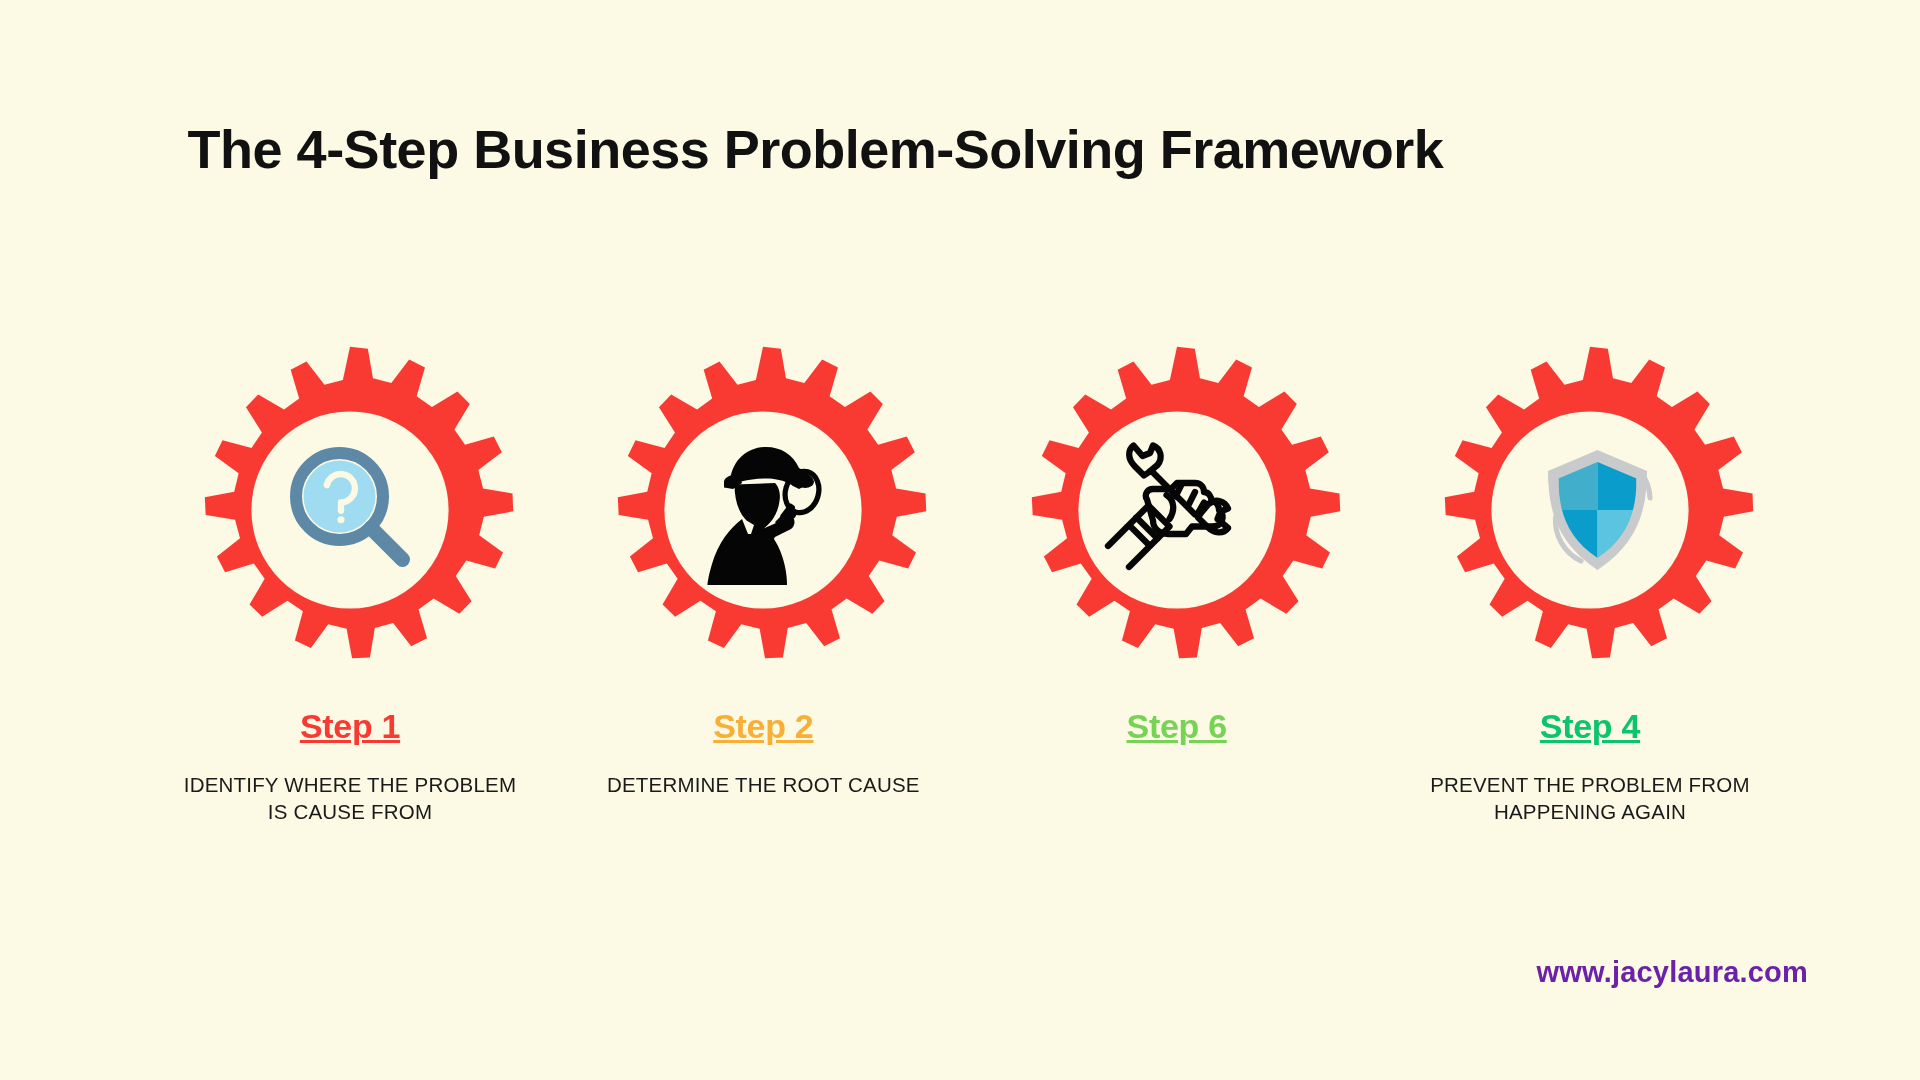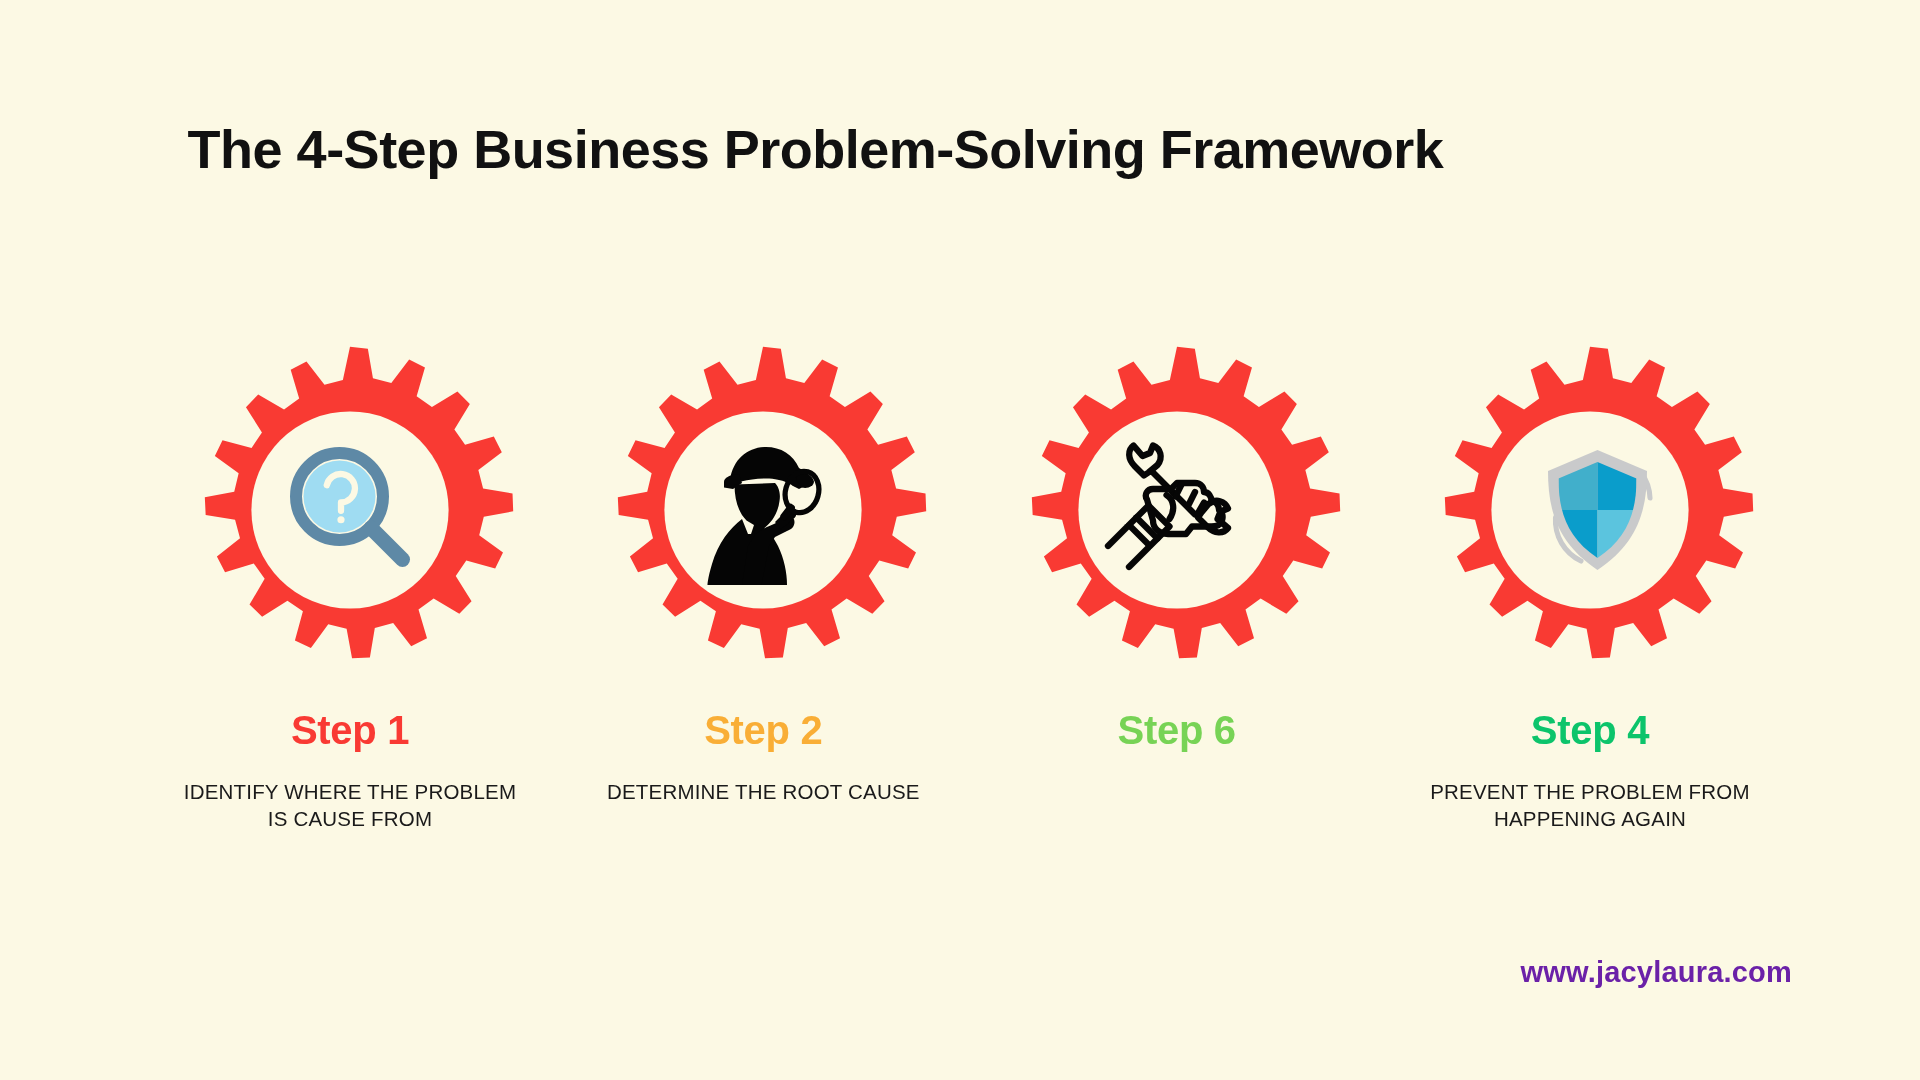--- a/index.html
+++ b/index.html
@@ -83,42 +83,43 @@
   }
 
   .icon-holder svg {
     width: 150px;
     height: 150px;
     overflow: visible;
   }
 
   .step-label {
     margin-top: 28px;
-    font-size: 40px;
+    font-size: 34px;
     font-weight: 700;
     letter-spacing: -0.3px;
     line-height: 1.1;
+    text-decoration: underline;
   }
 
   .step-desc {
     margin-top: 26px;
     font-size: 20.5px;
     font-weight: 400;
     color: #1a1a1a;
     text-align: center;
     line-height: 1.32;
     letter-spacing: 0.2px;
     width: 340px;
   }
 
   
   .site-url {
     position: absolute;
     top: 956px;
-    right: 128px;
+    right: 112px;
     font-size: 29px;
     font-weight: 700;
     color: #6B21A8;
     letter-spacing: 0.2px;
   }
 </style>
 </head>
 <body style="background: rgb(252, 249, 228);">
 
 <div class="canvas" style="background: rgb(252, 249, 228);">

